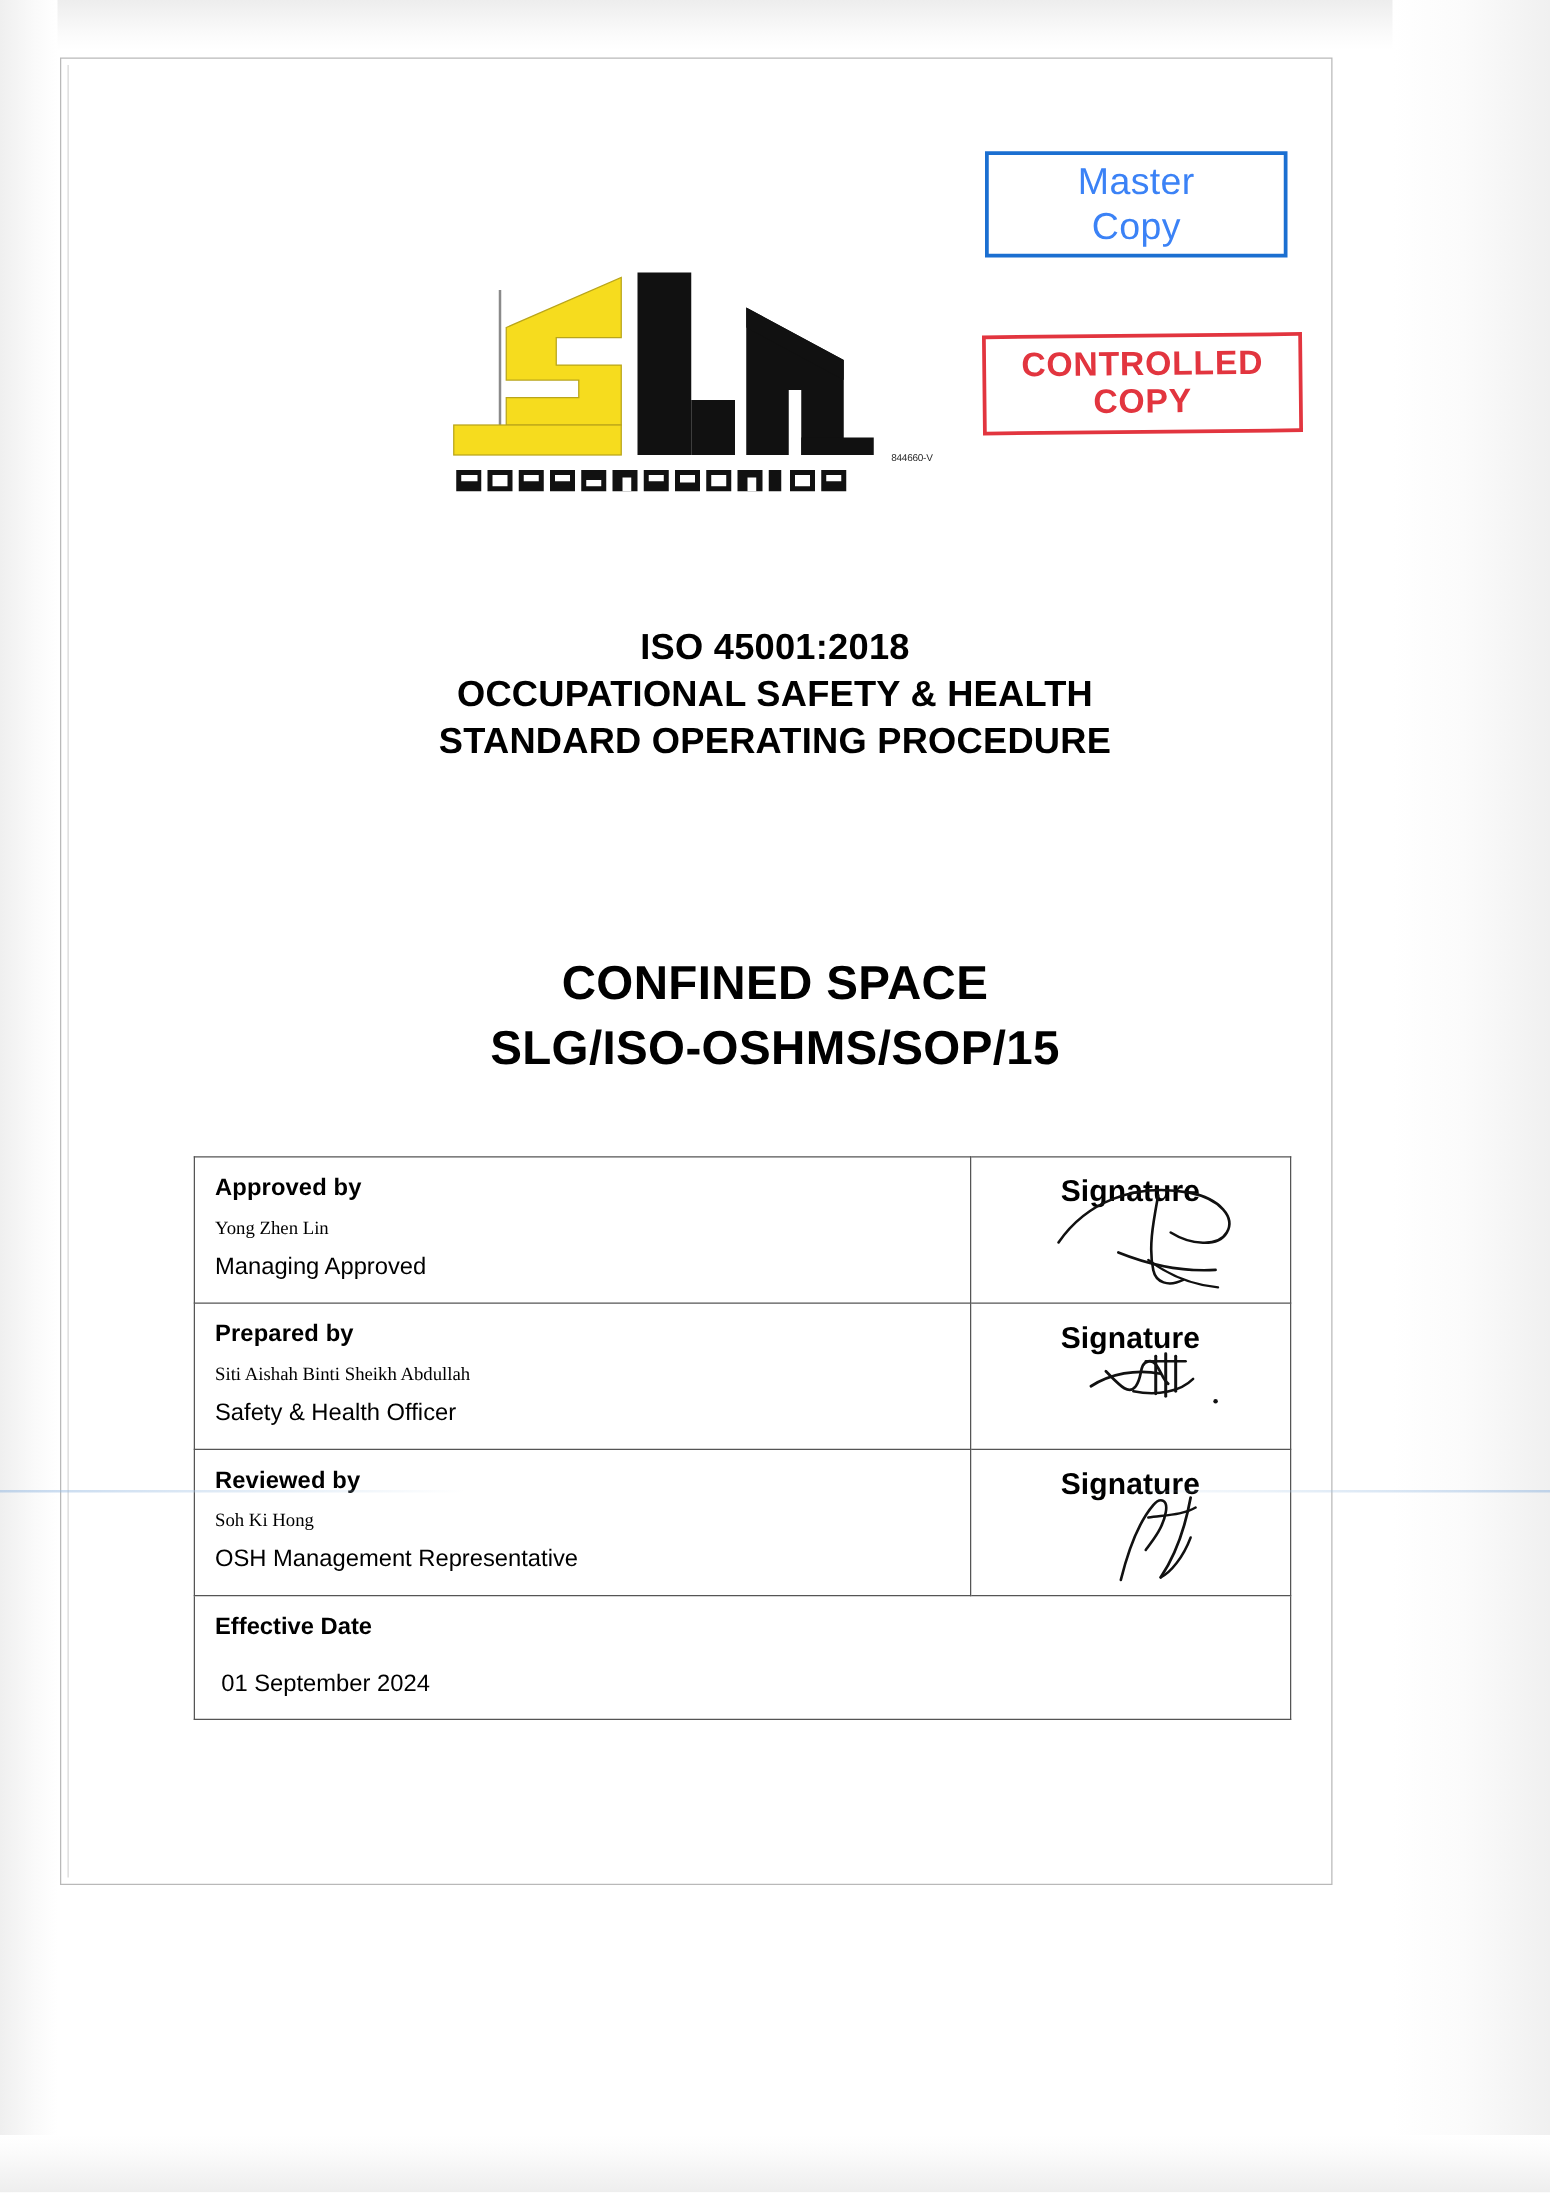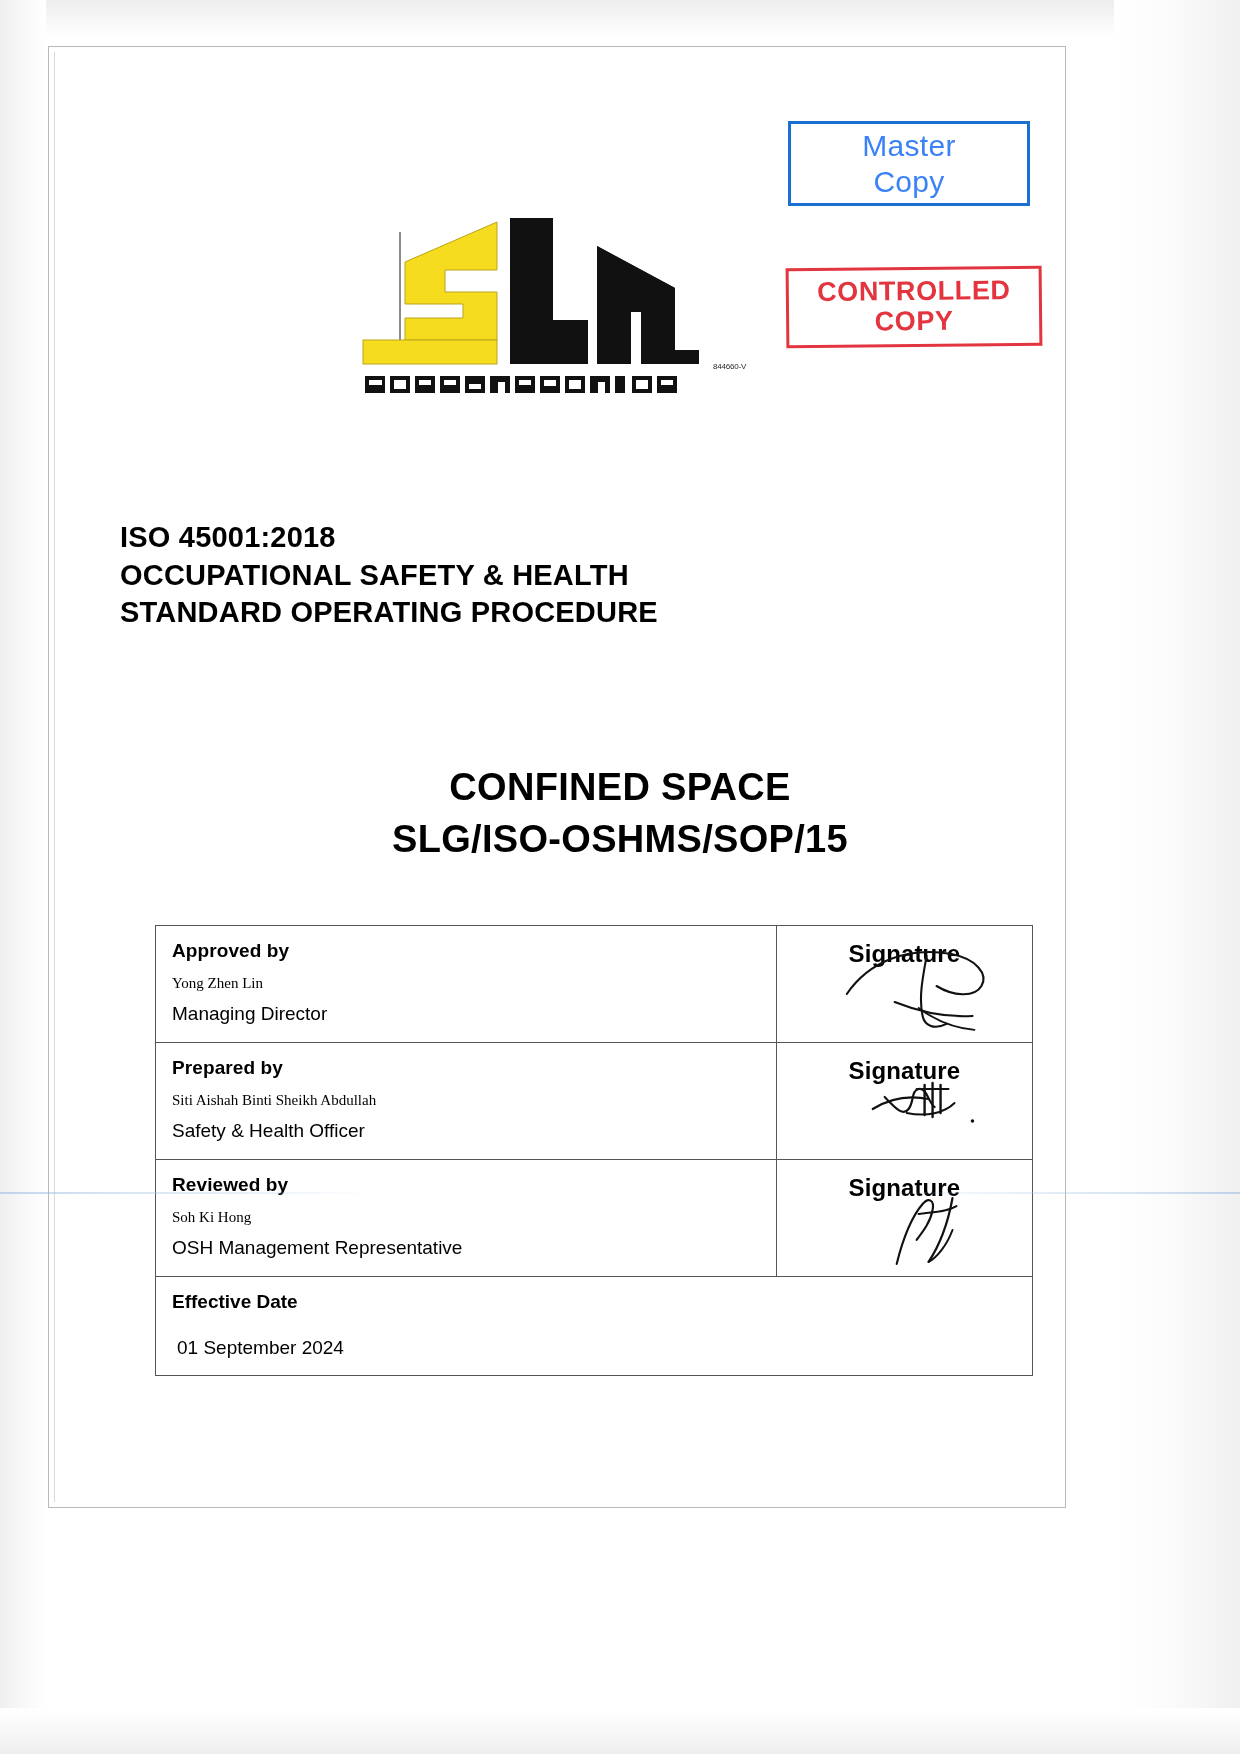--- a/index.html
+++ b/index.html
@@ -141,25 +141,25 @@
     transform: rotate(-0.6deg);
   }
   .stamp-controlled span { display:block; }
 
   
   .iso-block {
     position: absolute;
     left: 120px;
     top: 500px;
     width: 1000px;
+    text-align: center;
     font-weight: bold;
     font-size: 29px;
     line-height: 1.30;
     letter-spacing: 0.2px;
-    margin-top: 19px;
   }
   .iso-block div { white-space: nowrap; }
 
   .doc-title-block {
     position: absolute;
     left: 120px;
     top: 762px;
     width: 1000px;
     text-align: center;
     font-weight: bold;
@@ -328,21 +328,21 @@
       <col class="col-info">
       <col class="col-sig">
     </colgroup>
     <tbody>
 
       <tr>
         <td>
           <div class="cell-info">
             <div class="role-label">Approved by</div>
             <div class="person-name">Yong Zhen Lin</div>
-            <div class="person-title">Managing Director</div>
+            <div class="person-title">Managing Approved</div>
           </div>
         </td>
         <td>
           <div class="cell-sig">
             <div class="sig-head">Signature</div>
             <svg class="sig-ink" viewBox="0 0 256 108">
               <path d="M70,60 C92,28 130,12 175,20 C200,25 212,40 205,52 C198,64 176,62 160,52" fill="none" stroke="#111" stroke-width="2.1" stroke-linecap="round"></path>
               <path d="M150,22 C146,44 142,64 146,82 C148,92 158,96 170,90" fill="none" stroke="#111" stroke-width="2.1" stroke-linecap="round"></path>
               <path d="M118,68 C138,76 164,84 196,82" fill="none" stroke="#111" stroke-width="2.1" stroke-linecap="round"></path>
               <path d="M142,74 C158,86 176,94 198,96" fill="none" stroke="#111" stroke-width="1.8" stroke-linecap="round"></path>

